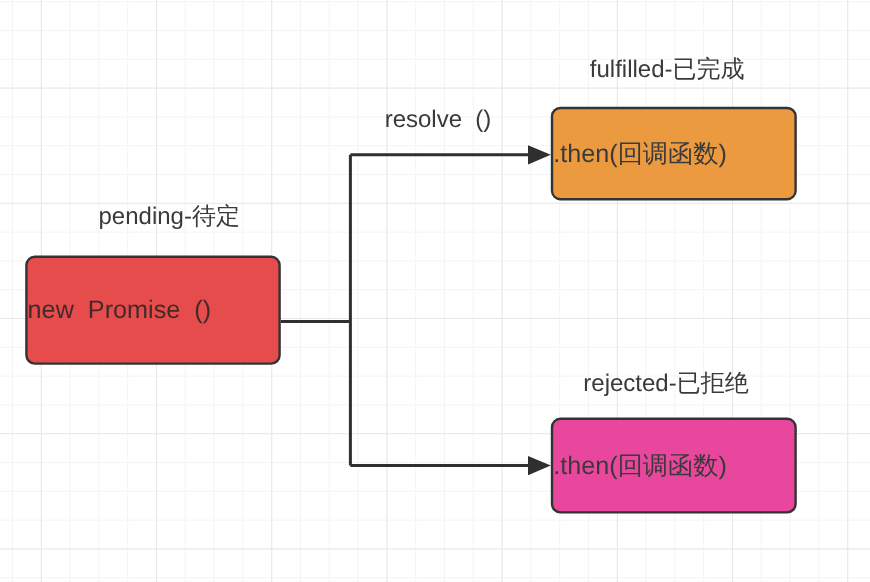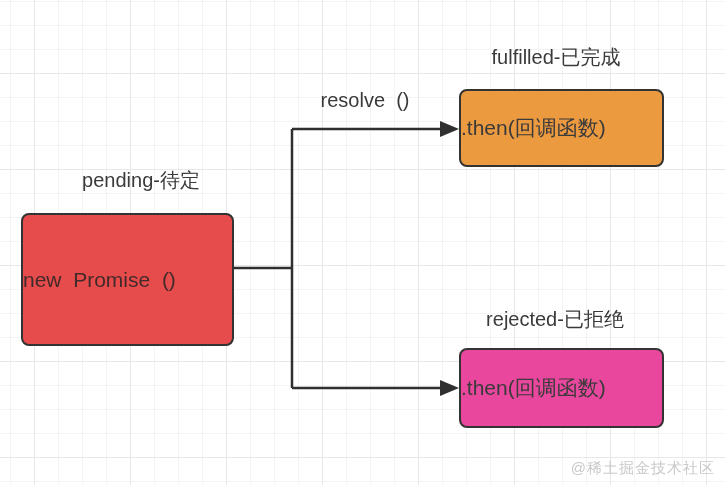--- a/index.html
+++ b/index.html
@@ -34,21 +34,21 @@
     border: 2.5px solid #333333;
     border-radius: 8px;
     display: flex;
     align-items: center;
     font-size: 21px;
     color: #3a3a3a;
     white-space: pre;
   }
   .node-pending {
     left: 21px; top: 213px;
-    width: 213px; height: 133px;
+    width: 213px; height: 91px;
     background: #e64c4c;
     color: #432a2a;
   }
   .node-fulfilled {
     left: 459px; top: 89px;
     width: 205px; height: 78px;
     background: #ec9a40;
   }
   .node-rejected {
     left: 459px; top: 348px;
@@ -115,15 +115,14 @@
     <span>.then(回调函数)</span>
   </div>
 
 
   <div class="state-label label-rejected">rejected-已拒绝</div>
 
   <div class="node node-rejected">
     <span>.then(回调函数)</span>
   </div>
 
-  <div class="watermark">@稀土掘金技术社区</div>
 
 </div>
 
 </body></html>

